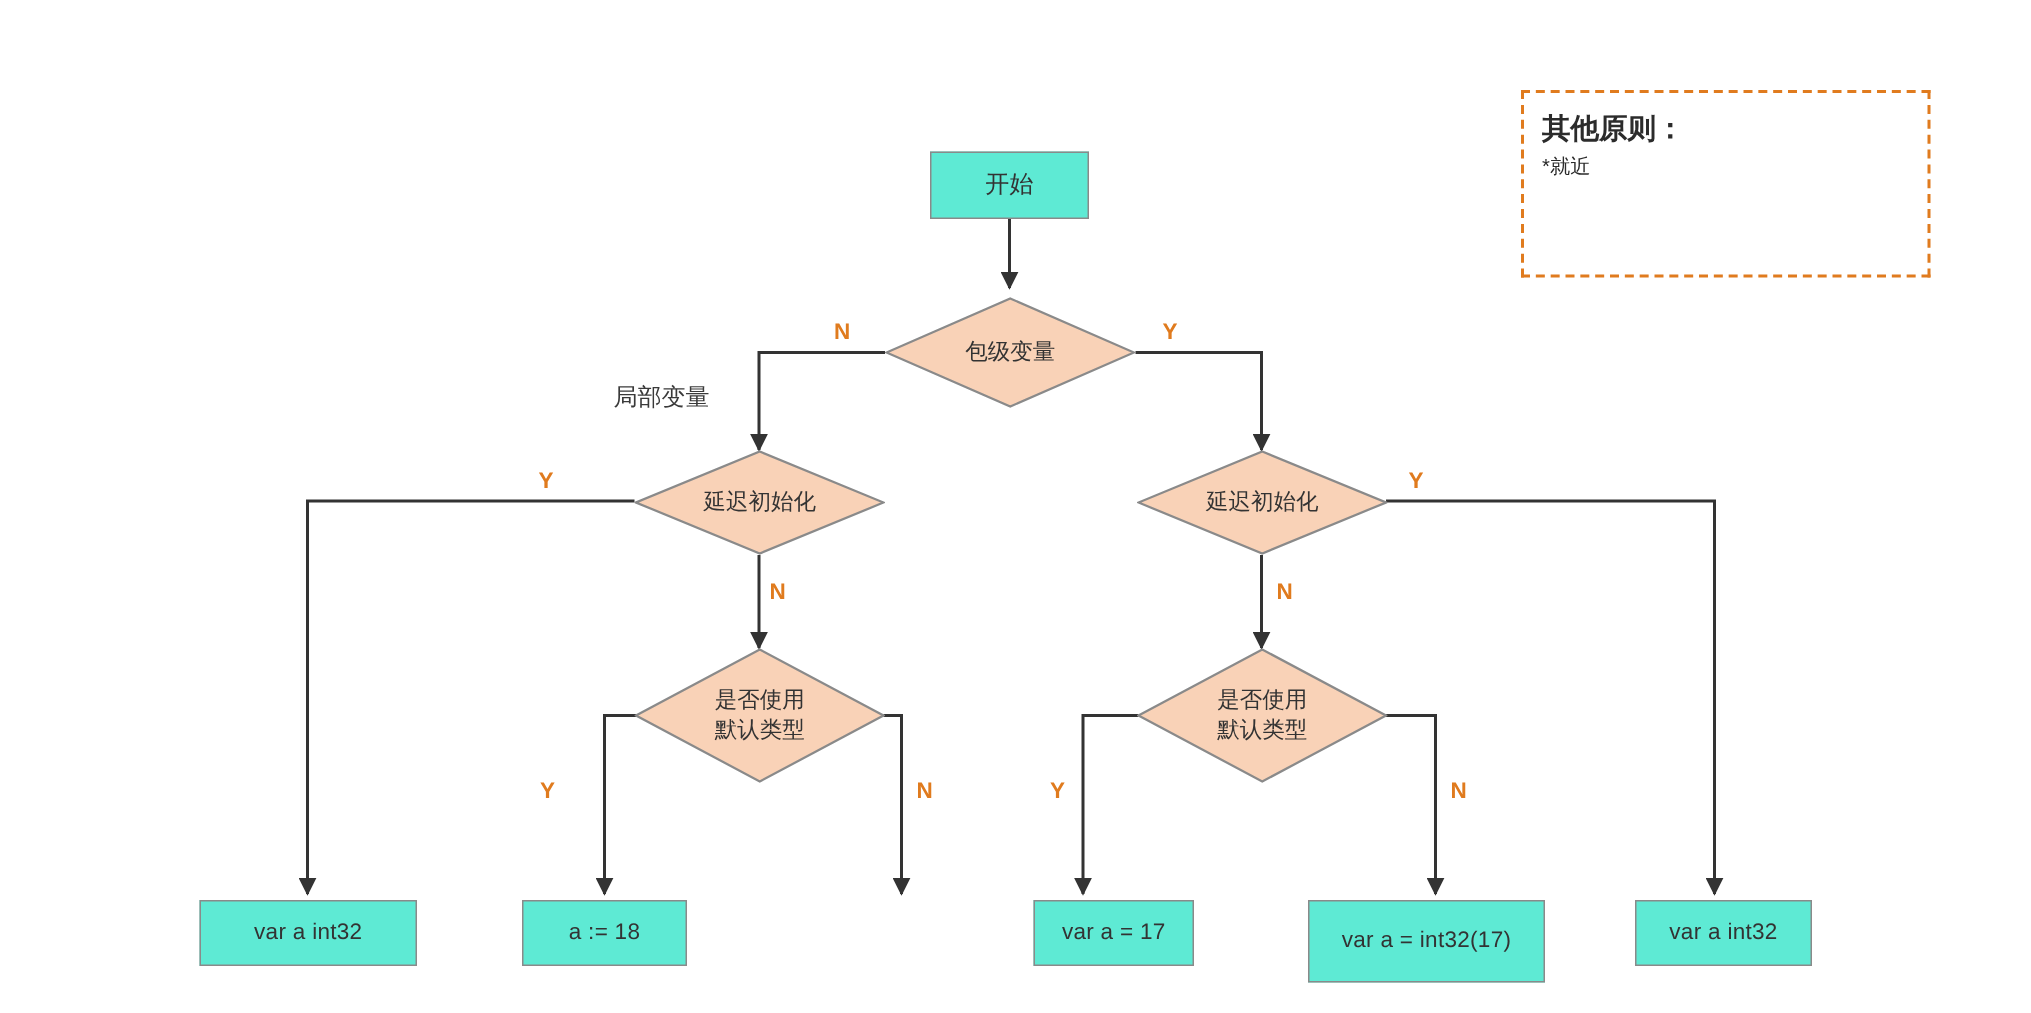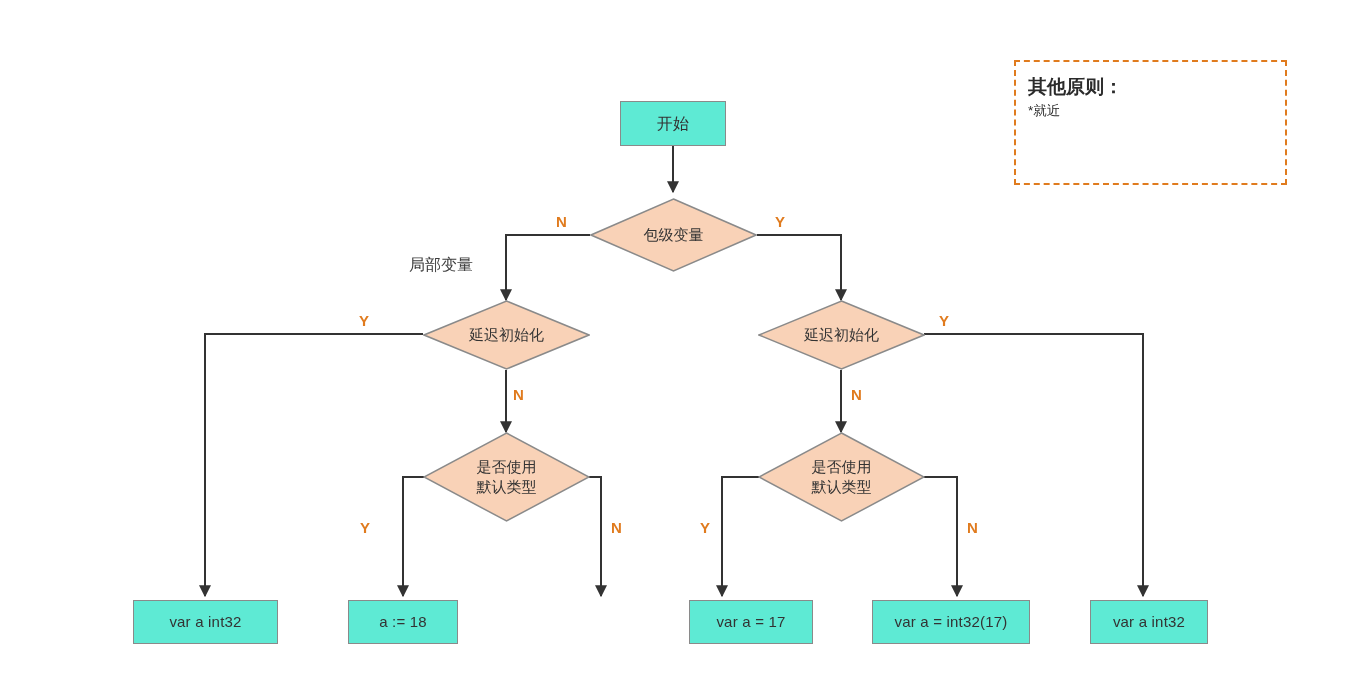--- a/index.html
+++ b/index.html
@@ -187,23 +187,23 @@
       <span>是否使用</span>
       <span>默认类型</span>
     </div>
   </div>
 
   <div class="node rect" style="left:133px; top:600px; width:145px; height:44px;">var a int32</div>
 
   <div class="node rect" style="left:348px; top:600px; width:110px; height:44px;">a := 18</div>
 
 
-  <div class="node rect" style="left:689px; top:600px; width:124px; height:44px;">var a = 17</div>
-
-  <div class="node rect" style="left:872px; top:600px; width:158px; height:44px;text-align:right;">var a = int32(17)</div>
+  <div class="node rect" style="left:689px; top:600px; width:107px; height:44px;">var a = 17</div>
+
+  <div class="node rect" style="left:872px; top:600px; width:158px; height:55px;text-align:right;">var a = int32(17)</div>
 
   <div class="node rect" style="left:1090px; top:600px; width:118px; height:44px;">var a int32</div>
 
   <div class="edge-label" style="left:556px; top:213px;">N</div>
 
   <div class="edge-label" style="left:775px; top:213px;">Y</div>
 
   <div class="plain-label" style="left:409px; top:255px;">局部变量</div>
 
   <div class="edge-label" style="left:359px; top:312px;">Y</div>

